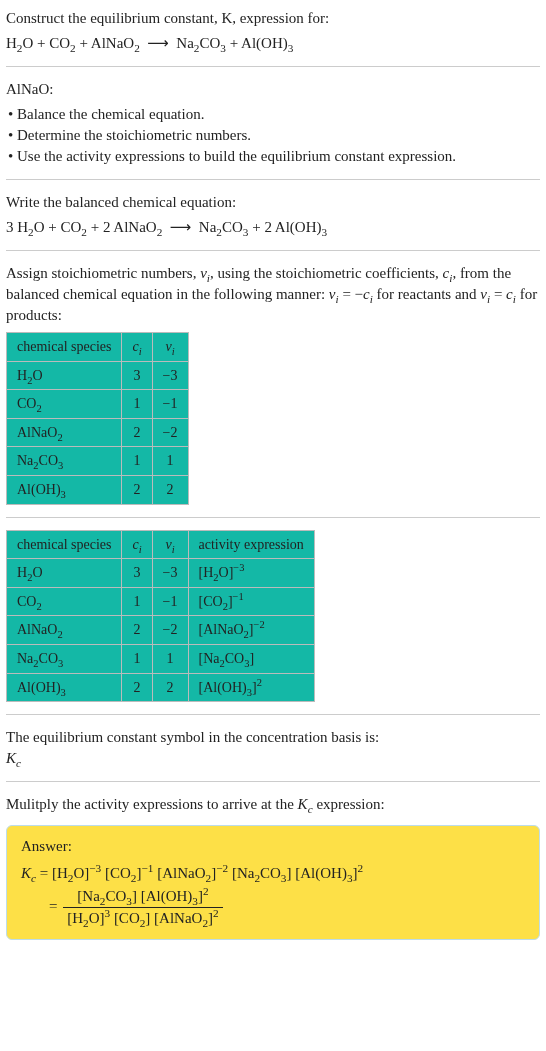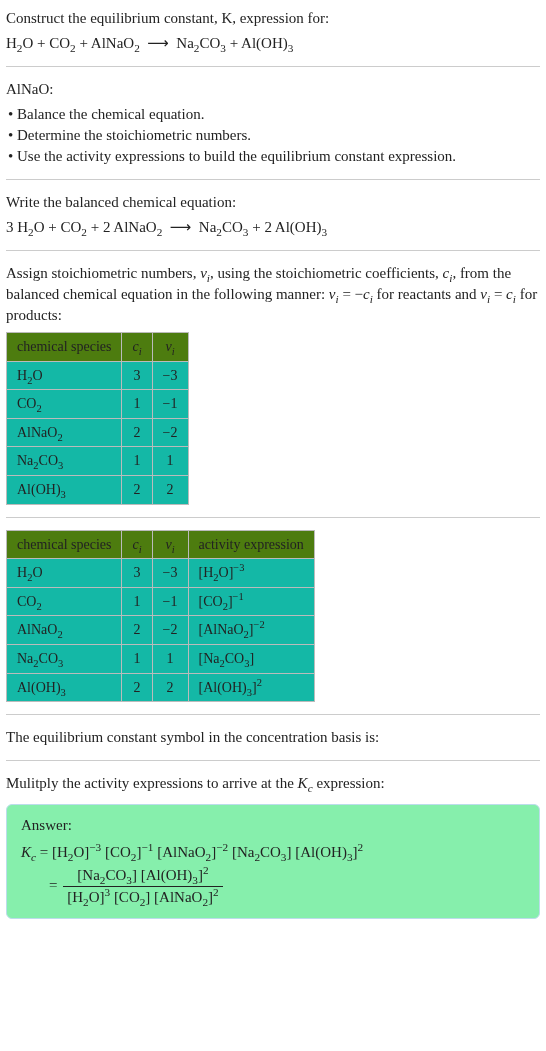--- a/index.html
+++ b/index.html
@@ -44,27 +44,27 @@
       font-size: 14px;
     }
     th, td {
       border: 1px solid #bbb;
       padding: 4px 10px;
       text-align: left;
       background: #14b8a6;
     }
     th {
       font-weight: normal;
-      background: #4d7c0f;
+      background: #14b8a6;
     }
     td.center, th.center {
       text-align: center;
     }
     .answer-box {
-      background: #86efac;
+      background: #fde047;
       border: 1px solid #bcdceb;
       border-radius: 6px;
       padding: 10px 14px;
       margin-top: 6px;
     }
     .answer-box .label {
       margin-bottom: 6px;
     }
     .kc-line {
       padding-left: 28px;
@@ -192,20 +192,21 @@
       <td class="center">2</td>
       <td class="center">2</td>
       <td>[Al(OH)<sub>3</sub>]<sup>2</sup></td>
     </tr>
   </tbody>
     </table>
 </div>
 
 <div class="section">
   <div>The equilibrium constant symbol in the concentration basis is:</div>
+  <div><span class="sym">K<sub>c</sub></span></div>
 </div>
 
 <div class="section no-border" style="padding-bottom:4px; margin-bottom:4px;">
   <div>Mulitply the activity expressions to arrive at the <span class="sym">K<sub>c</sub></span> expression:</div>
 </div>
 
 <div class="answer-box">
   <div class="label">Answer:</div>
   <div class="kc-line" style="padding-left:28px;">
     <span><span class="sym">K<sub>c</sub></span> = [H<sub>2</sub>O]<sup>−3</sup> [CO<sub>2</sub>]<sup>−1</sup> [AlNaO<sub>2</sub>]<sup>−2</sup> [Na<sub>2</sub>CO<sub>3</sub>] [Al(OH)<sub>3</sub>]<sup>2</sup></span>

